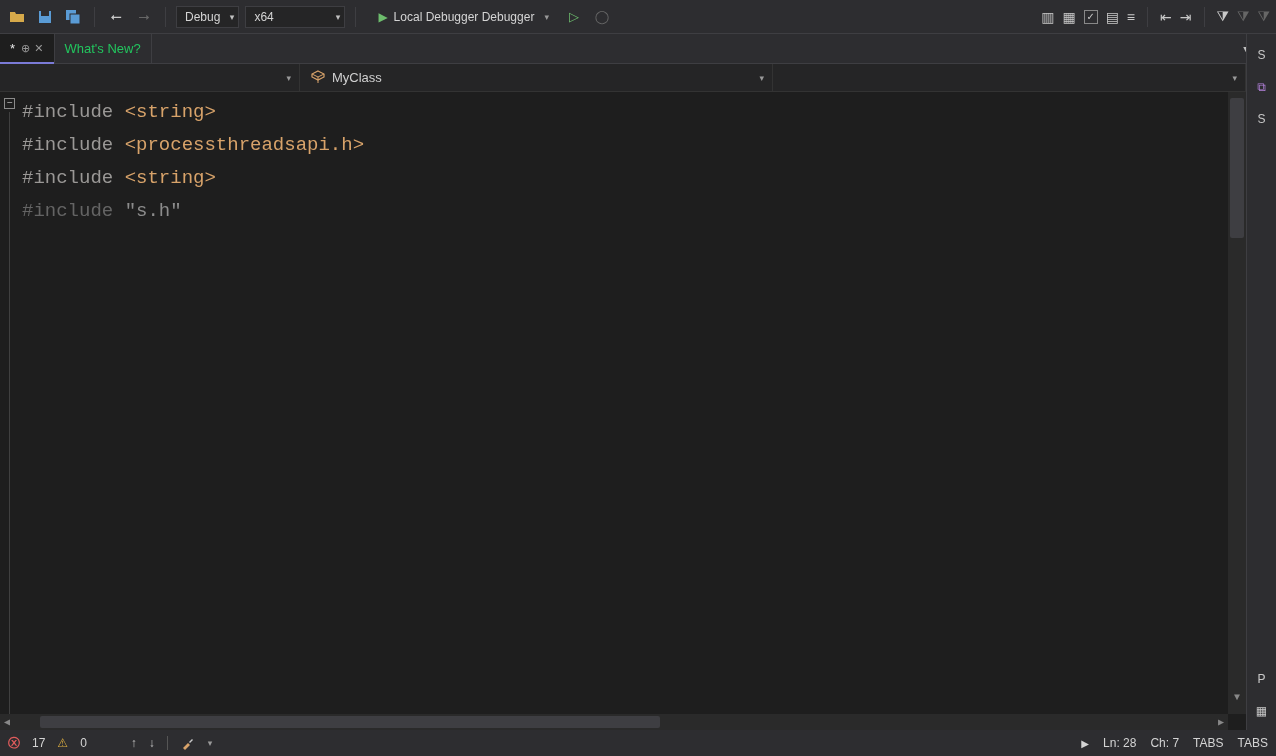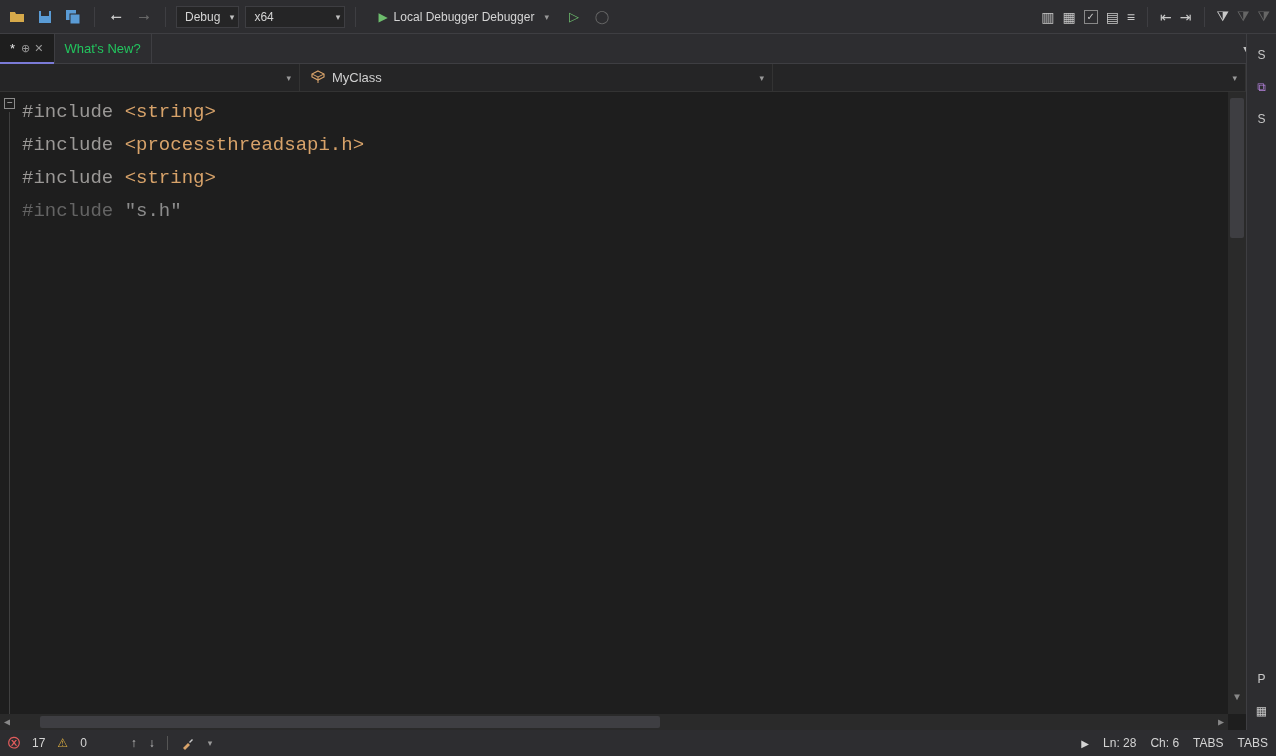--- a/index.html
+++ b/index.html
@@ -321,17 +321,17 @@
     <svg width="16" height="16" viewBox="0 0 16 16">
         <path d="M3 13l5-5 2 2-5 5z" fill="#d8a36a"></path>
         <path d="M9 7l3-3 1 1-3 3z" fill="#c8c8c8"></path>
       </svg>
   </span>
   <span style="font-size:9px;color:#999;">▾</span>
 
   <div class="sb-right">
     <span style="font-size:10px;">▶</span>
     <span>Ln: 28</span>
-    <span>Ch: 6</span>
+    <span>Ch: 7</span>
     <span>TABS</span>
     <span>TABS</span>
   </div>
 </div>
 
 </body></html>

